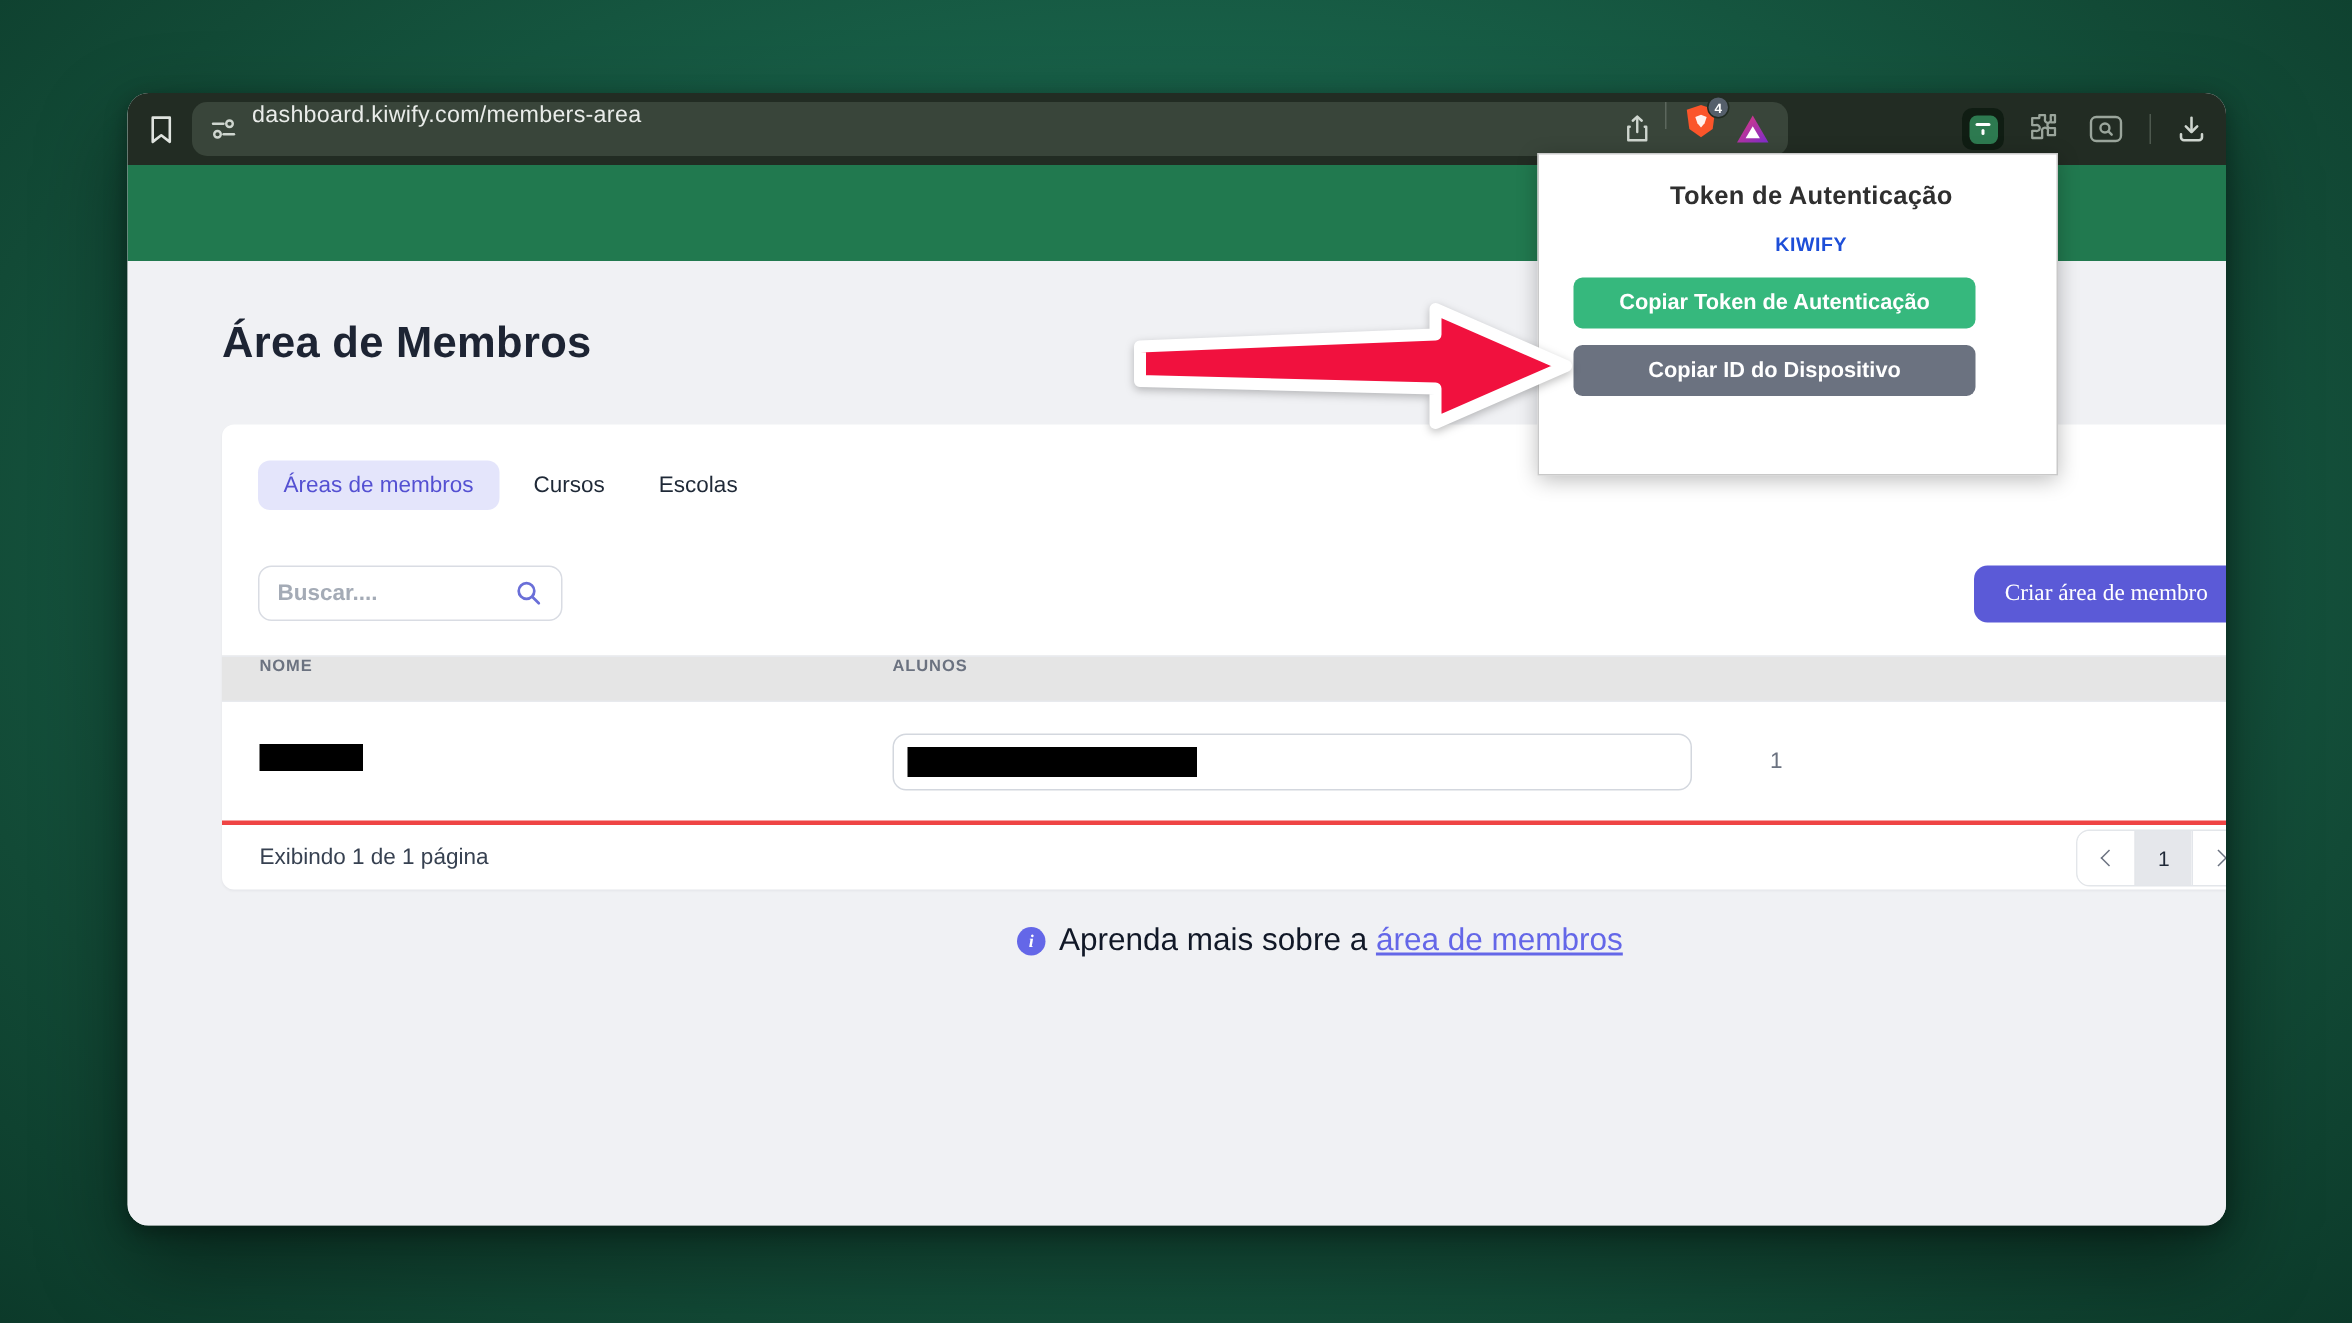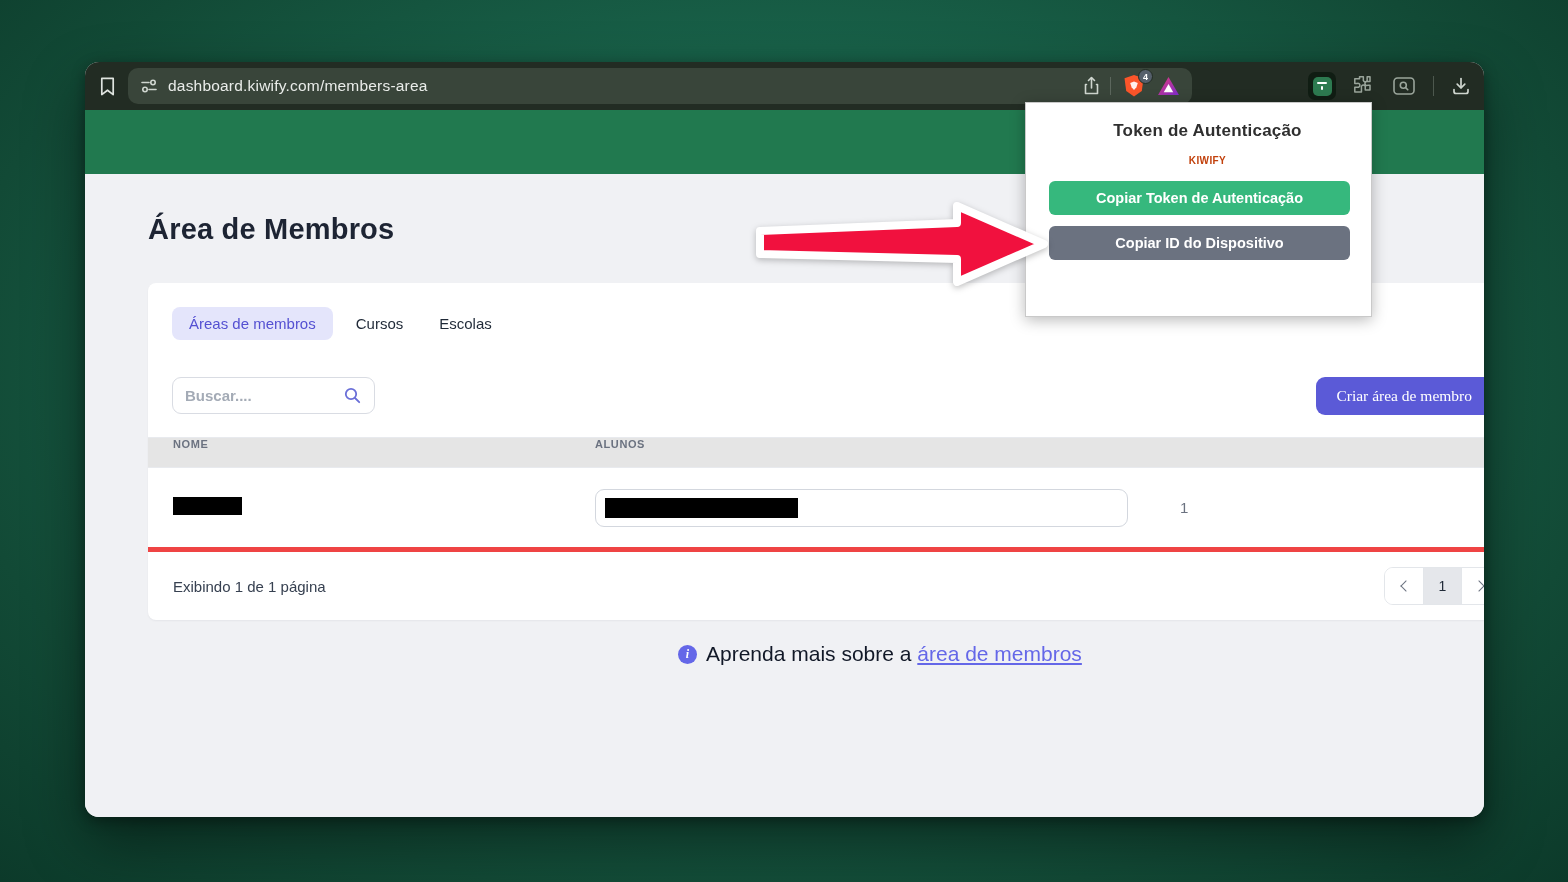--- a/index.html
+++ b/index.html
@@ -17,21 +17,21 @@
     box-shadow:0 25px 60px rgba(0,0,0,.45), 0 4px 14px rgba(0,0,0,.35);
     display:flex; flex-direction:column; background:#f0f1f4;
   }
   .toolbar {
     height:48px; background:#222c23; display:flex; align-items:center;
     padding:0 13px; flex:0 0 48px; gap:11px;
   }
   .tb-icon { display:flex; align-items:center; justify-content:center; color:#dfe4df; }
   .addressbar {
     width:1064px; height:36px; background:#39453a; border-radius:10px;
-    display:flex; align-items:center; padding:0 12px; gap:10px;
+    display:flex; padding:0 12px; gap:10px;
   }
   .url-text { color:#e9ece9; font-size:15.5px; flex:1 1 auto; letter-spacing:.2px; }
   .ab-divider { width:1px; height:18px; background:#5c675d; }
   .shield-wrap { position:relative; width:26px; height:26px; display:flex; align-items:center; justify-content:center; }
   .shield-badge {
     position:absolute; top:-4px; right:-6px; min-width:15px; height:15px; border-radius:8px;
     background:#555f6b; color:#fff; font-size:9px; font-weight:bold;
     display:flex; align-items:center; justify-content:center; padding:0 3px;
     border:1.5px solid #222c23;
   }
@@ -88,21 +88,21 @@
   .col-url  { flex:1 1 auto; }
   .col-alunos { flex:0 0 304px; }
   .table-row { height:79px; display:flex; align-items:center; }
   .redact-name { width:69px; height:18px; background:#000; }
   .url-input {
     width:533px; height:38px; border:1px solid #d3d7de; border-radius:9px;
     display:flex; align-items:center; padding:0 9px; background:#fff;
   }
   .redact-url { width:193px; height:20px; background:#000; }
   .alunos-val { color:#6b7280; font-size:15px; }
-  .table-footer { border-top:5px solid #ef4444; height:73px; display:flex; align-items:center; }
+  .table-footer { border-top:3px solid #ef4444; height:46px; display:flex; align-items:center; }
   .showing-text { padding-left:25px; font-size:15px; color:#374151; }
   .pagination { margin-left:auto; margin-right:-16px; display:flex; border-radius:9px; overflow:hidden; border:1px solid #e3e6ea; }
   .page-btn {
     width:38px; height:36px; display:flex; align-items:center; justify-content:center;
     background:#fff; border:none; color:#6b7280; font-size:14px; cursor:pointer;
     font-family:"Liberation Sans", sans-serif;
   }
   .page-btn + .page-btn { border-left:1px solid #e3e6ea; }
   .page-btn.current { background:#e5e7eb; color:#1f2937; }
   .chev { width:8px; height:8px; border-right:1.8px solid #6b7280; border-bottom:1.8px solid #6b7280; display:inline-block; }
@@ -119,23 +119,23 @@
   .info-text { font-size:21px; color:#111827; }
   .info-link { color:#6467e8; text-decoration:underline; cursor:pointer; }
 
   
   .ext-popup {
     position:absolute; left:1025px; top:102px; width:347px; height:215px;
     background:#fff; border:1px solid #c9c9c9; box-shadow:0 3px 14px rgba(0,0,0,.28);
     z-index:20; text-align:center; padding:18px 5px 0 23px;
   }
   .popup-title { font-size:17px; font-weight:bold; color:#2f2f2f; letter-spacing:.2px; }
-  .popup-subtitle { margin-top:14px; font-size:10px; font-weight:bold; color:#c2410c; letter-spacing:.4px; }
+  .popup-subtitle { margin-top:14px; font-size:13px; font-weight:bold; color:#1d4ed8; letter-spacing:.4px; }
   .popup-btn {
-    margin-top:0; width:301px; height:34px; border:none; border-radius:6px;
+    margin-top:0; width:268px; height:34px; border:none; border-radius:6px;
     color:#fff; font-size:14.5px; font-weight:bold; cursor:pointer;
     font-family:"Liberation Sans", sans-serif; display:block;
   }
   .popup-btn.green { background:#36b87d; margin-top:15px; }
   .popup-btn.gray  { background:#6b7280; margin-top:11px; }
 
   
   .arrow-wrap { position:absolute; left:746px; top:194px; z-index:30; pointer-events:none; }
 </style>
 </head>

